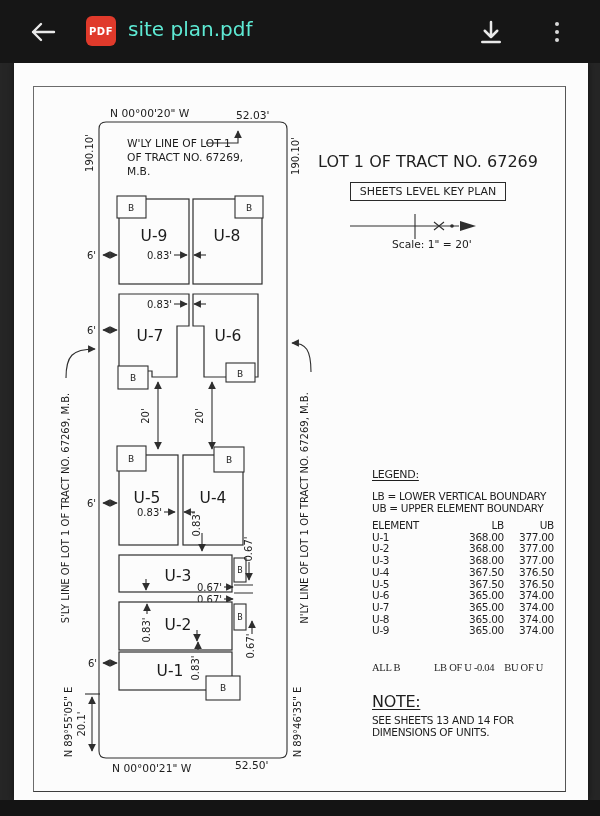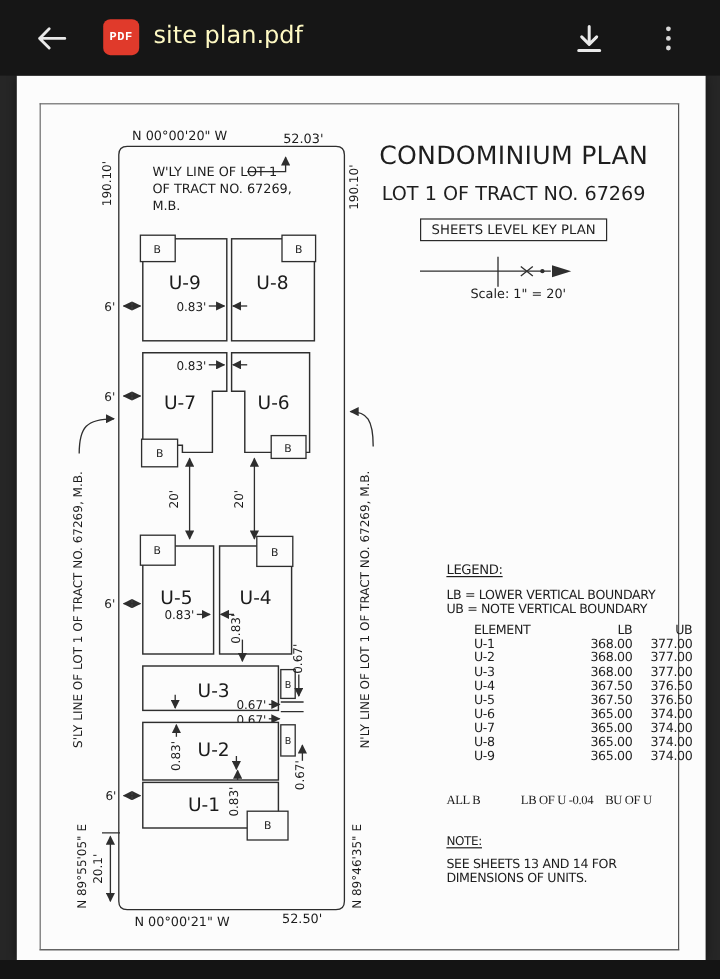--- a/index.html
+++ b/index.html
@@ -2,79 +2,78 @@
 <html><head>
 <meta charset="utf-8">
 <style>
   html,body{margin:0;padding:0;background:#262626;}
   #screen{position:relative;width:600px;height:816px;overflow:hidden;
           background:#262626;font-family:"DejaVu Sans",sans-serif;}
   
   .appbar{position:absolute;left:0;top:0;width:600px;height:63px;background:#161616;z-index:5;}
   .back-btn{position:absolute;left:26px;top:18px;width:32px;height:28px;cursor:pointer;}
   .pdf-badge{position:absolute;left:86px;top:16px;width:30px;height:30px;border-radius:6px;
-             background:#e03a2b;display:flex;align-items:center;justify-content:center;font-family:Liberation Mono, monospace;}
+             background:#e03a2b;display:flex;align-items:center;justify-content:center;}
   .pdf-badge span{color:#fff;font-size:10px;font-weight:bold;letter-spacing:.5px;}
-  .appbar-title{position:absolute;left:128px;top:17px;font-size:20px;color:#fef9c3;}
+  .appbar-title{position:absolute;left:128px;top:17px;font-size:20px;color:#5eead4;}
   .dl-btn{position:absolute;left:476px;top:17px;width:30px;height:30px;cursor:pointer;}
   .kebab{position:absolute;left:546px;top:17px;width:22px;height:30px;display:flex;flex-direction:column;
          align-items:center;justify-content:center;gap:4px;cursor:pointer;}
   .kebab i{width:4px;height:4px;border-radius:50%;background:#d9d9d9;}
   
   .pdf-page{position:absolute;left:14px;top:63px;width:574px;height:737px;background:#fcfcfc;
             box-shadow:0 0 8px rgba(0,0,0,.55);}
   .sheet-border{position:absolute;left:33px;top:86px;width:531px;height:704px;
                 border:1.5px solid #6b6b6b;border-bottom-color:#3d3d3d;border-right-color:#555;}
   .bottom-strip{position:absolute;left:0;top:800px;width:600px;height:16px;background:#141414;}
   
   .ptxt{position:absolute;color:#1e1e1e;}
   .page-ind{left:340px;top:99px;width:204px;text-align:right;font-size:11px;}
   .plan-title{left:300px;top:118px;width:256px;text-align:center;font-size:21px;letter-spacing:.2px;}
   .plan-sub{left:300px;top:152px;width:256px;text-align:center;font-size:16px;}
   .keywrap{left:300px;top:180px;width:256px;text-align:center;}
   .keybox{display:inline-block;border:1.3px solid #2a2a2a;padding:2px 9px;font-size:11px;}
   .legend{left:372px;top:469px;width:185px;font-size:10.5px;letter-spacing:-.3px;line-height:12px;}
   .legend .hd{text-decoration:underline;text-underline-offset:2px;font-size:11px;margin-bottom:9px;}
   .elev-table{left:372px;top:520px;width:182px;font-size:10.5px;letter-spacing:-.3px;}
-  .trow{display:grid;grid-template-columns:82px 50px 50px;line-height:11.7px;margin-left:23px;}
+  .trow{display:grid;grid-template-columns:82px 50px 50px;line-height:11.7px;}
   .trow .c2,.trow .c3{text-align:right;}
   .allb{left:372px;top:662px;font-size:10.5px;letter-spacing:-.3px;display:flex;font-family:Liberation Serif, serif;}
   .allb .g1{width:62px;}
   .allb .g3{margin-left:10px;}
   .noteblk{left:372px;top:696px;font-size:10.5px;letter-spacing:-.3px;line-height:12.5px;}
-  .noteblk .hd{text-decoration:underline;text-underline-offset:2px;font-size:10px;margin-bottom:5px;}
+  .noteblk .hd{text-decoration:underline;text-underline-offset:2px;font-size:16px;margin-bottom:5px;}
   
   svg.plan{position:absolute;left:0;top:0;z-index:2;}
   svg.plan text{font-family:"DejaVu Sans",sans-serif;fill:#1c1c1c;}
   svg.plan .ln{stroke:#2e2e2e;stroke-width:1.1;fill:none;}
   svg.plan .unit{stroke:#2e2e2e;stroke-width:1.2;fill:#fcfcfc;}
   svg.plan .bbox{stroke:#2e2e2e;stroke-width:1.1;fill:#fcfcfc;}
   svg.plan .dim{font-size:10px;}
   svg.plan .brg{font-size:10.7px;}
   svg.plan .ulab{font-size:15.5px;}
   svg.plan .blab{font-size:9px;}
 </style>
 </head>
 <body>
 
 <div id="screen">
 
   <div class="pdf-page"></div>
   <div class="sheet-border"></div>
 
-  <div class="ptxt plan-title">CONDOMINIUM PLAN</div>
   <div class="ptxt plan-sub">LOT 1 OF TRACT NO. 67269</div>
   <div class="ptxt keywrap">
     <span class="keybox">SHEETS LEVEL KEY PLAN</span>
   </div>
 
   <div class="ptxt legend">
     <div class="hd">LEGEND:</div>
     <div>LB = LOWER VERTICAL BOUNDARY</div>
-    <div>UB = NOTE VERTICAL BOUNDARY</div>
+    <div>UB = UPPER ELEMENT BOUNDARY</div>
   </div>
 
   <div class="ptxt elev-table">
     <div class="trow">
       <span class="c1">ELEMENT</span>
       <span class="c2">LB</span>
       <span class="c3">UB</span>
     </div>
     <div class="trow">
         <span class="c1">U-1</span>

